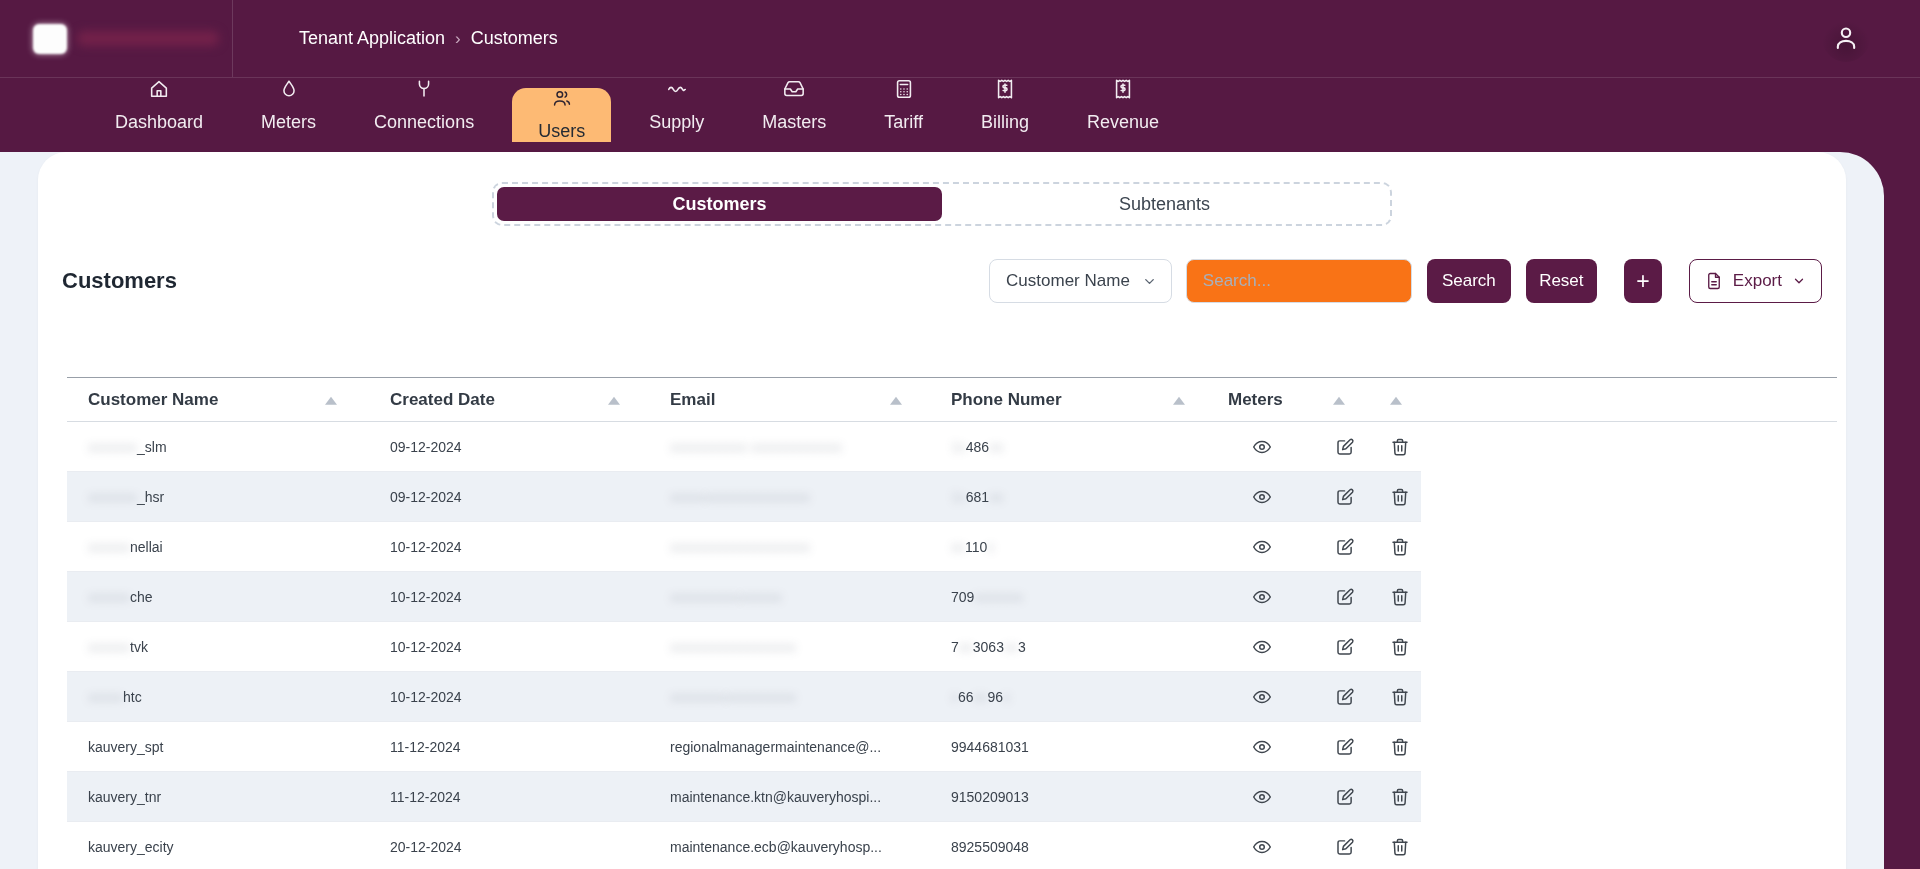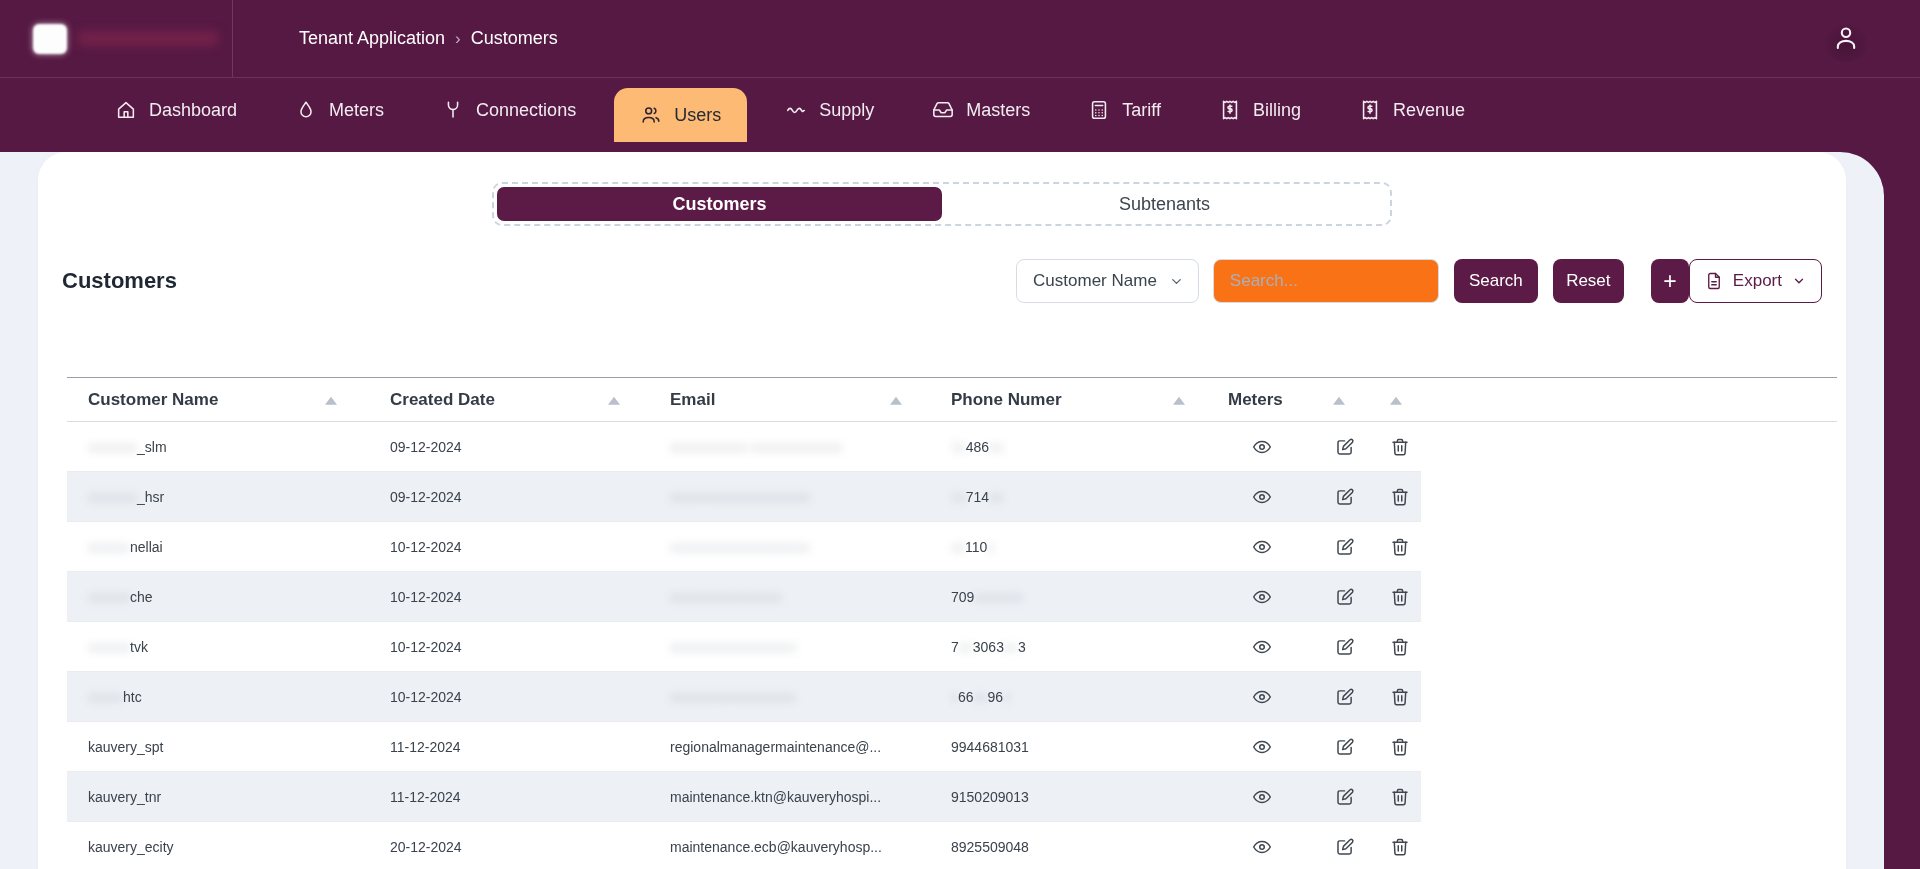--- a/index.html
+++ b/index.html
@@ -14,21 +14,21 @@
   .app-header{ height:77px; display:flex; align-items:center; position:relative; background:#561943; }
   .logo-blob{ width:34px; height:30px; margin-left:33px; background:#fdfdfd; border-radius:6px; filter:blur(1px); box-shadow:0 0 6px rgba(255,255,255,.6); }
   .brand-smudge{ width:142px; height:15px; margin-left:10px; background:#73214a; border-radius:7px; filter:blur(5px); }
   .hdr-divider{ position:absolute; left:232px; top:0; width:1px; height:77px; background:rgba(255,255,255,.14); }
   .breadcrumb{ display:flex; align-items:flex-end; gap:10px; margin-left:80px; font-size:18px; color:#ffffff; font-weight:500; }
   .crumb-sep{ color:#c9aabf; font-size:17px; font-weight:400; }
   .user-btn{ position:absolute; right:50px; top:14px; width:48px; height:48px; display:flex; align-items:center; justify-content:center; border-radius:50%; background:radial-gradient(circle at 50% 65%, rgba(0,0,0,.18), rgba(0,0,0,0) 62%); cursor:pointer; }
   .user-btn svg{ width:28px; height:28px; stroke:#f6f1f5; }
   
   .tabbar{ height:65px; display:flex; align-items:stretch; padding-left:95px; background:#561943; border-top:1px solid rgba(255,255,255,.12); }
-  .tab{ display:flex; align-items:center; gap:12px; color:#f2ecf1; font-size:18px; padding:0 20px; margin-right:18px; cursor:pointer; white-space:nowrap; }
+  .tab{ display:flex; align-items:center; gap:12px; color:#f2ecf1; font-size:18px; padding:0 20px; margin-right:18px; cursor:pointer; white-space:nowrap;flex-direction:column; }
   .tab svg{ width:22px; height:22px; stroke:#f2ecf1; }
   .tab.active{ margin-top:10px; background:#fdba74; color:#242b34; border-radius:14px 14px 0 0; font-weight:500; padding:0 26px; }
   .tab.active svg{ stroke:#2e2430; }
   
   .panel{ background:#eef2f8; margin-right:36px; border-top-right-radius:44px; height:727px; }
   .card{ background:#ffffff; margin:10px 38px 0 38px; border-radius:28px; height:760px; box-shadow:0 1px 3px rgba(30,40,60,.04); }
   
   .toggle-wrap{ display:flex; justify-content:center; padding-top:30px; }
   .toggle{ width:900px; height:44px; border:2px dashed #ccd4de; border-radius:10px; display:flex; padding:3px; background:#fff; }
   .toggle-opt{ flex:1; display:flex; align-items:center; justify-content:center; font-size:18px; color:#3c4550; border-radius:7px; cursor:pointer; }
@@ -39,21 +39,21 @@
   .filters{ display:flex; align-items:center; }
   .ctl{ height:44px; border-radius:8px; font-size:17px; display:flex; align-items:center; }
   .select{ border:1px solid #d6dce4; background:#fff; color:#3b434d; padding:0 14px 0 16px; gap:12px; margin-right:14px; cursor:pointer; }
   .select svg{ width:15px; height:15px; stroke:#5b6572; }
   .search-input{ border:1px solid #d6dce4; background:#f97316; width:226px; padding:0 16px; margin-right:15px; color:#3b434d; outline:none; }
   .search-input::placeholder{ color:#a7b0bc; }
   .btn{ border:none; background:#5b1b46; color:#fff; font-size:17px; font-weight:500; font-family:inherit; border-radius:8px; height:44px; cursor:pointer; }
   .btn-search{ width:84px; margin-right:15px; }
   .btn-reset{ width:71px; }
   .btn-plus{ width:38px; margin-left:27px; font-size:23px; font-weight:300; }
-  .btn-export{ background:#fff; border:1.5px solid #5b1b46; color:#5b1b46; display:flex; align-items:center; gap:10px; padding:0 15px; font-weight:500; }
+  .btn-export{ background:#fff; border:1.5px solid #5b1b46; color:#5b1b46; display:flex; align-items:center; gap:10px; padding:0 15px; margin-left:27px; font-weight:500; }
   .btn-export svg.doc{ width:18px; height:18px; stroke:#5b1b46; }
   .btn-export svg.chev{ width:14px; height:14px; stroke:#5b1b46; }
   
   .table{ margin:74px 29px 0 29px; width:1770px; position:relative; }
   .thead{ position:relative; height:45px; border-top:1px solid #989fa8; border-bottom:1px solid #d7dce2; }
   .th{ position:absolute; top:50%; transform:translateY(-50%); font-size:17px; font-weight:700; color:#333b45; cursor:pointer; white-space:nowrap; }
   .tri{ position:absolute; top:50%; transform:translateY(-40%); width:0; height:0; border-left:6px solid transparent; border-right:6px solid transparent; border-bottom:8px solid #b9c0ca; cursor:pointer; }
   .rows{ width:1354px; }
   .row{ height:50px; position:relative; border-bottom:1px solid #e9ecf1; }
   .row:nth-child(even){ background:#edf1f6; }
@@ -222,21 +222,21 @@
                 <path d="M4 6.5h16"></path>
                 <path d="M9 6.5V4.8A1.3 1.3 0 0 1 10.3 3.5h3.4A1.3 1.3 0 0 1 15 4.8v1.7"></path>
                 <path d="M18.5 6.5 17.8 19a2 2 0 0 1-2 1.9H8.2a2 2 0 0 1-2-1.9L5.5 6.5"></path>
                 <path d="M10 10.5v6M14 10.5v6"></path>
               </svg></button>
           </div>
           <div class="row">
             <div class="cell c-name"><span class="blur">xxxxxxx</span><span>_hsr</span></div>
             <div class="cell c-date">09-12-2024</div>
             <div class="cell c-email"><span class="blur">xxxxx</span><span class="blur">xxxxxxxxxxxxxxx</span></div>
-            <div class="cell c-phone"><span class="blur">1x</span><span>714</span><span class="blur">xx</span></div>
+            <div class="cell c-phone"><span class="blur">1x</span><span>681</span><span class="blur">xx</span></div>
             <button class="act a-view"><svg viewBox="0 0 24 24" fill="none" stroke-width="1.7" stroke-linecap="round" stroke-linejoin="round">
                 <path d="M2.5 12S6 5.8 12 5.8 21.5 12 21.5 12 18 18.2 12 18.2 2.5 12 2.5 12z"></path>
                 <circle cx="12" cy="12" r="2.6"></circle>
               </svg></button>
             <button class="act a-edit"><svg viewBox="0 0 24 24" fill="none" stroke-width="1.7" stroke-linecap="round" stroke-linejoin="round">
                 <path d="M11.5 5H6a2 2 0 0 0-2 2v11a2 2 0 0 0 2 2h11a2 2 0 0 0 2-2v-5.5"></path>
                 <path d="M17.8 3.7a2 2 0 0 1 2.8 2.8L13 14.1l-3.7.9.9-3.7z"></path>
               </svg></button>
             <button class="act a-del"><svg viewBox="0 0 24 24" fill="none" stroke-width="1.7" stroke-linecap="round" stroke-linejoin="round">
                 <path d="M4 6.5h16"></path>

